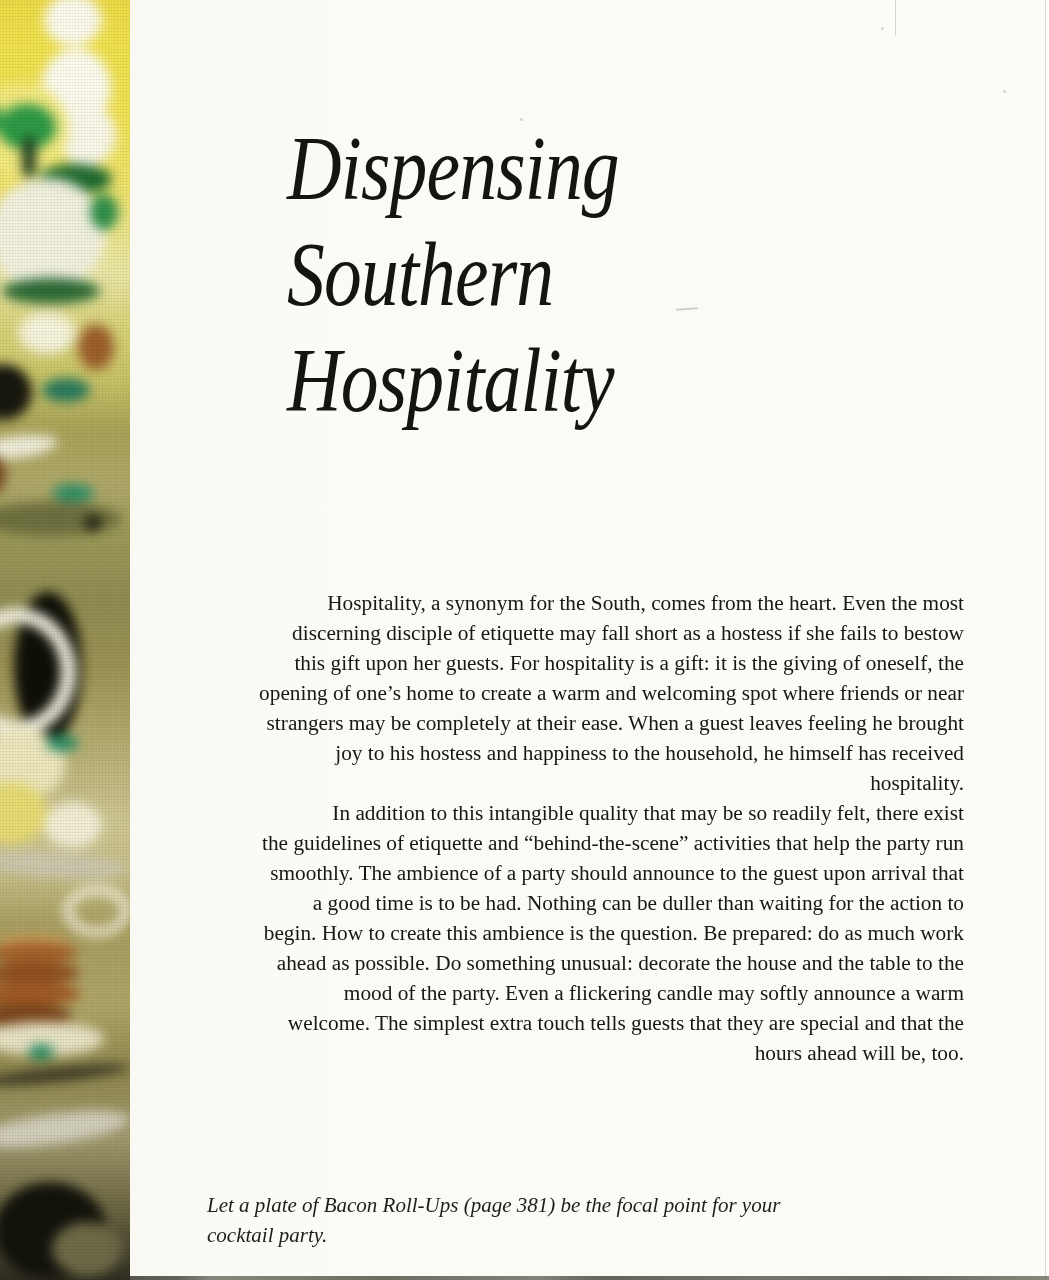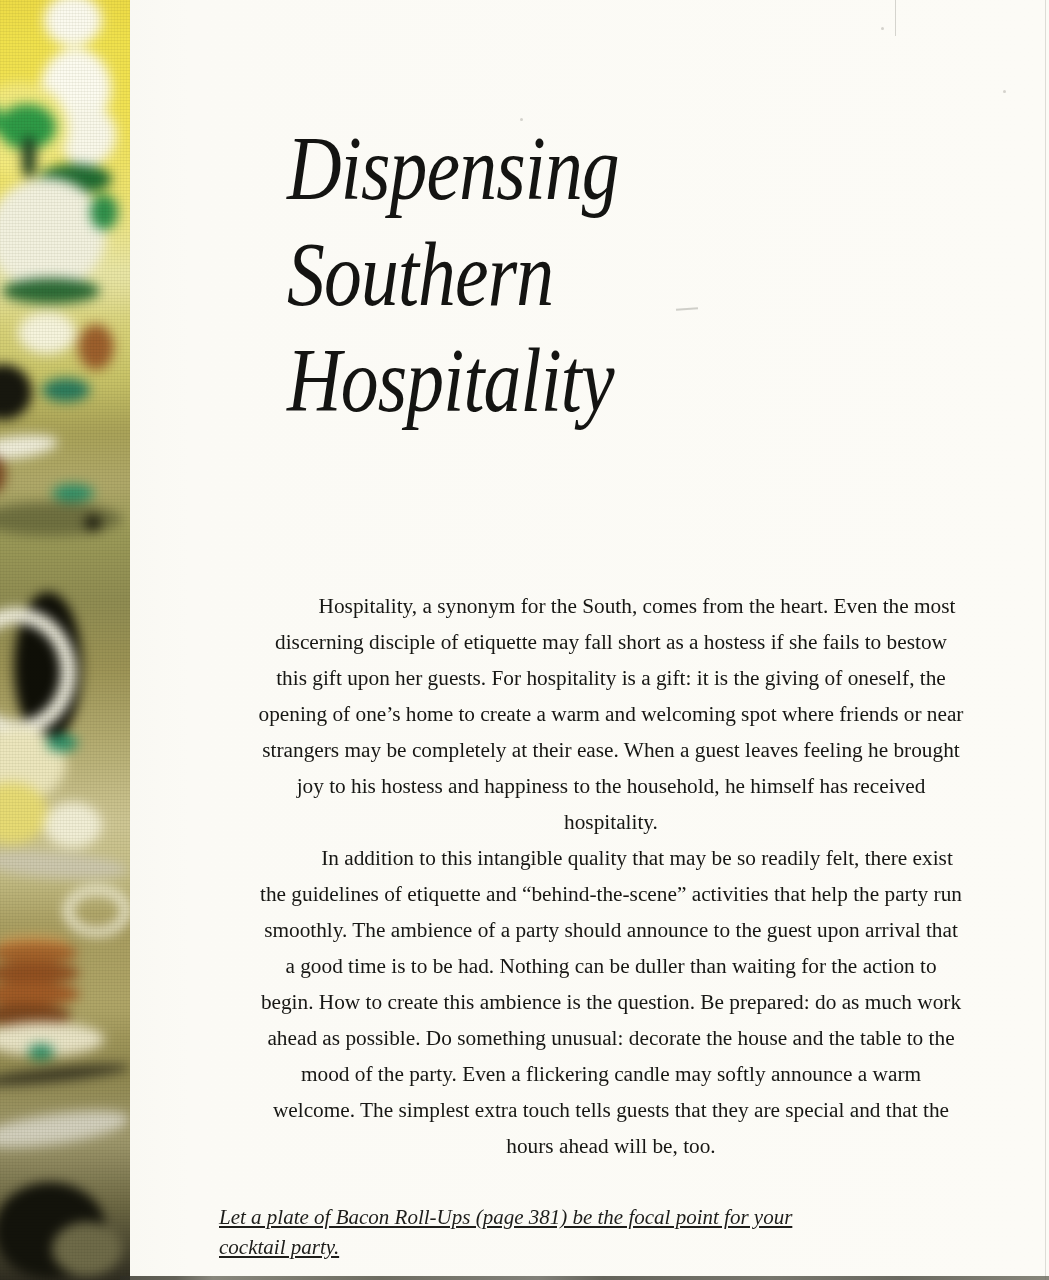--- a/index.html
+++ b/index.html
@@ -77,28 +77,28 @@
     position:absolute;left:287px;top:116px;margin:0;
     font-size:90px;line-height:106px;font-style:italic;font-weight:normal;
     color:#141412;white-space:nowrap;
     transform:scaleX(0.84);transform-origin:0 0;
     letter-spacing:-1px;
   }
   .title span{display:block;}
 
   .body-text{
     position:absolute;left:258px;top:588px;width:706px;
-    font-size:21.3px;line-height:36px;color:#171714;
-    text-align:center;hyphens:none;
+    font-size:21.3px;line-height:30px;color:#171714;
+    text-align:right;hyphens:none;
   }
   .body-text p{margin:0;text-indent:52px;}
 
   .caption{
-    position:absolute;left:207px;top:1190px;width:600px;margin:12px;
-    font-size:21px;line-height:30px;font-style:italic;color:#1d1d1a;text-decoration:underline;
+    position:absolute;left:207px;top:1190px;width:600px;margin:0;
+    font-size:21px;line-height:30px;font-style:italic;color:#1d1d1a;
   }
 
   
   .right-edge-line{position:absolute;right:3px;top:0;bottom:0;width:1px;background:#dddcd6;}
   .bottom-scan-line{
     position:absolute;left:120px;right:0;bottom:0;height:4px;opacity:.8;
     background:linear-gradient(90deg,#2e2d24 0%,#3c3b30 6%,#6b6a5e 10%,#4a493c 28%,
       #63625a 45%,#3f3e34 52%,#55544a 70%,#45443a 84%,#6a695c 100%);
   }
   .speck{position:absolute;background:#b9b8b0;border-radius:50%;opacity:.6;}

